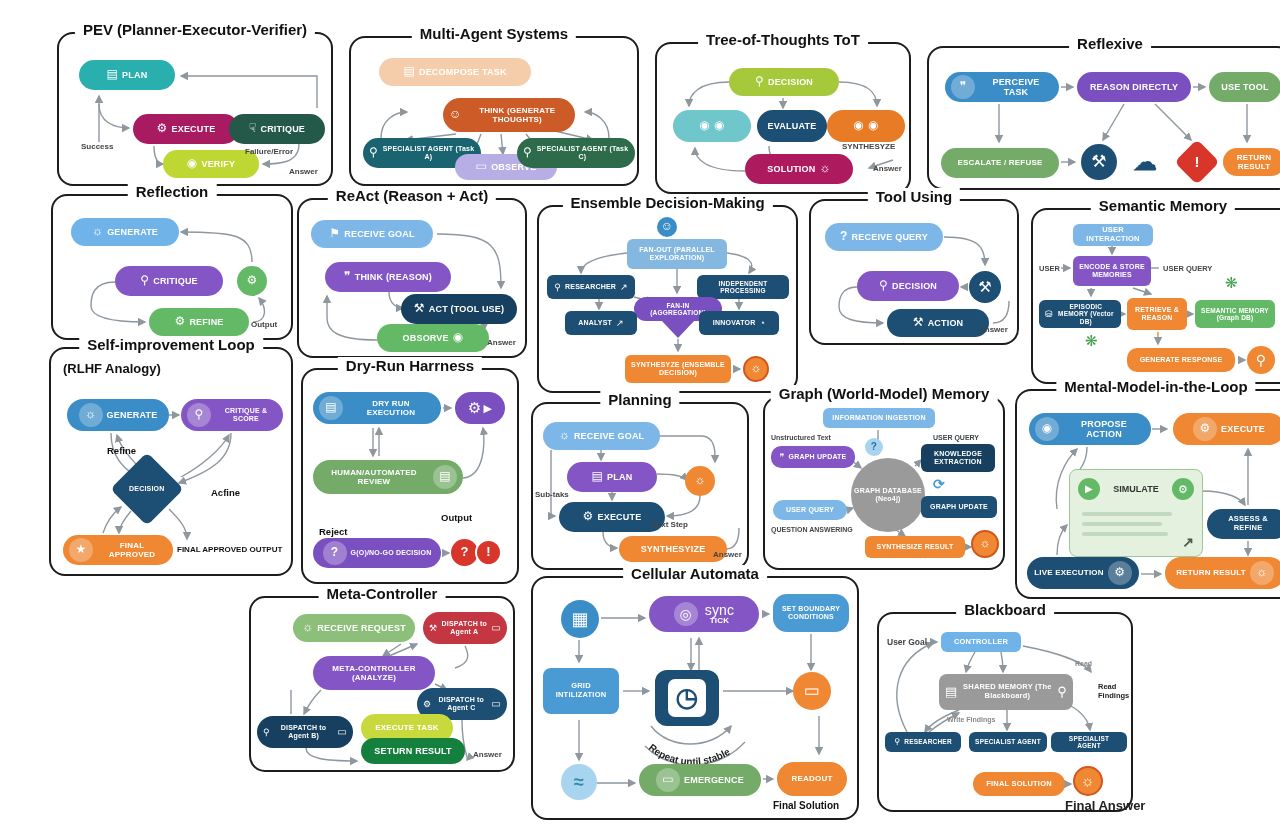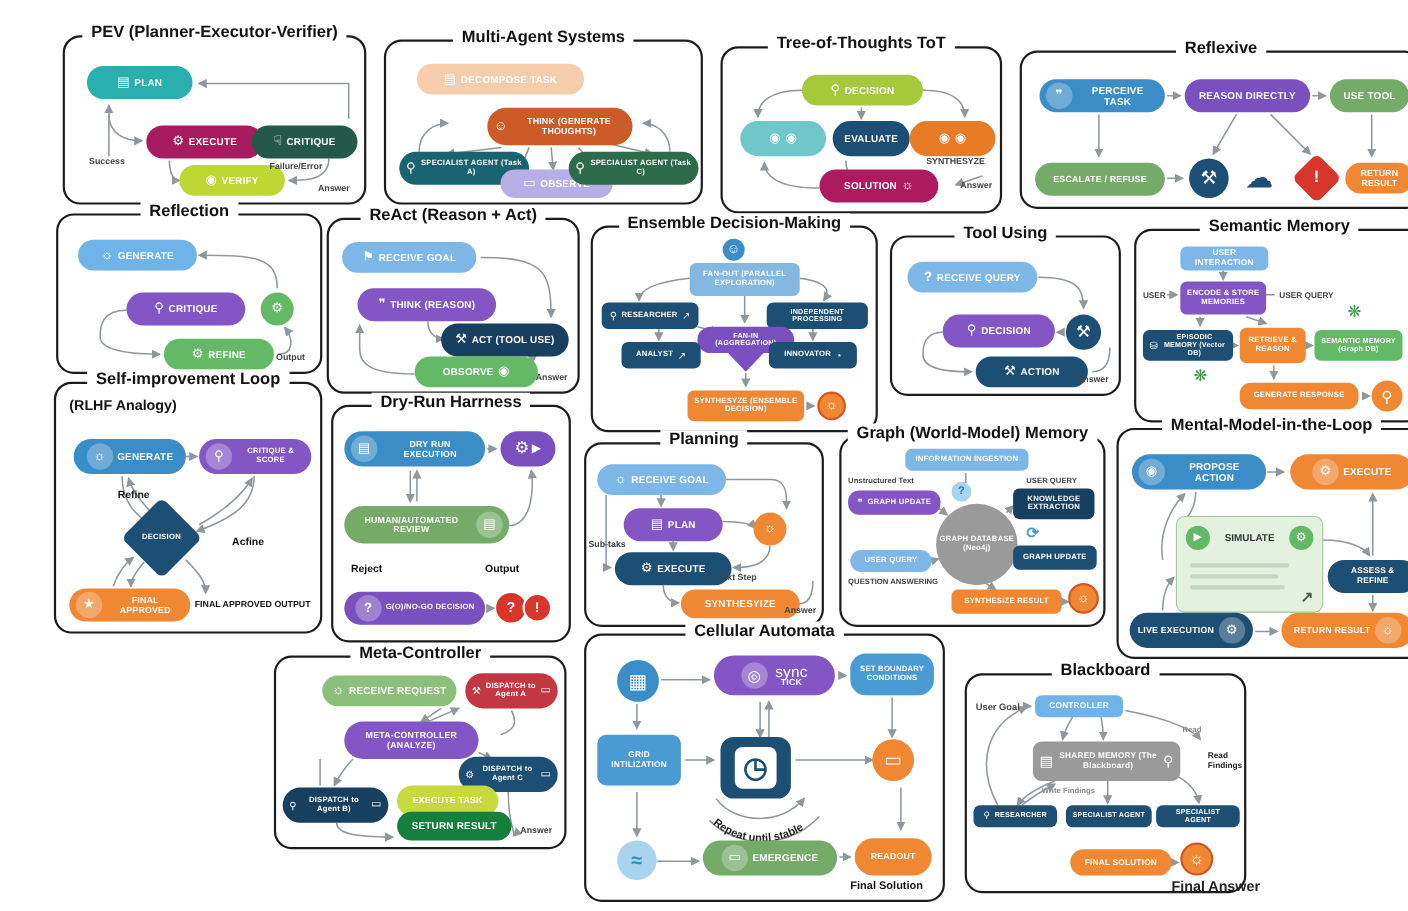--- a/index.html
+++ b/index.html
@@ -275,21 +275,21 @@
     <span class="ic" style="font-size:9px">◔</span>
       </div>
   <div class="node rbox c-orange f7" style="left:86px;top:148px;width:106px;height:28px">
     <span>SYNTHESYZE (ENSEMBLE DECISION)</span>
       </div>
   <div class="node circ c-orange" style="left:204px;top:149px;width:26px;height:26px;border:2px solid #d4561e">
     <span class="ic">☼</span>
       </div>
 </div>
 
-<div class="panel" style="left:782px;top:214px;width:206px;height:142px">
+<div class="panel" style="left:782px;top:199px;width:206px;height:142px">
   <div class="ptitle">Tool Using</div>
   <svg class="w">
         <path d="M133 36 C168 36 174 46 174 64" marker-end="url(#arr)"></path>
     <path d="M156 86 L150 86" marker-end="url(#arr)"></path>
     <path d="M46 86 C30 86 28 98 28 106 C28 118 44 122 72 122" marker-end="url(#arr)"></path>
     <path d="M182 122 C196 122 198 110 198 100"></path>
       </svg>
   <div class="node pill c-lblue" style="left:14px;top:22px;width:118px;height:28px">
     <span class="ic" style="font-weight:900">?</span>
     <span>RECEIVE QUERY</span>
@@ -406,21 +406,21 @@
   <div class="node c-purple" style="left:152px;top:22px;width:50px;height:32px;border-radius:16px;gap:2px">
     <span class="ic" style="font-size:15px">⚙</span>
     <span class="ic" style="font-size:11px">▶</span>
       </div>
   <div class="node pill c-green f8" style="left:10px;top:90px;width:150px;height:34px">
     <span>HUMAN/AUTOMATED REVIEW</span>
     <span class="cap">
           <span class="ic">▤</span>
         </span>
       </div>
-  <div class="lblb" style="left:16px;top:142px">Reject</div>
+  <div class="lblb" style="left:16px;top:156px">Reject</div>
   <div class="lblb" style="left:138px;top:142px">Output</div>
   <div class="node pill c-purple f7" style="left:10px;top:168px;width:128px;height:30px">
     <span class="cap">
           <span class="ic" style="font-weight:900">?</span>
         </span>
     <span>G(O)/NO-GO DECISION</span>
       </div>
   <div class="node circ c-red" style="left:148px;top:169px;width:27px;height:27px">
     <span style="font-size:13px;font-weight:900">?</span>
       </div>

